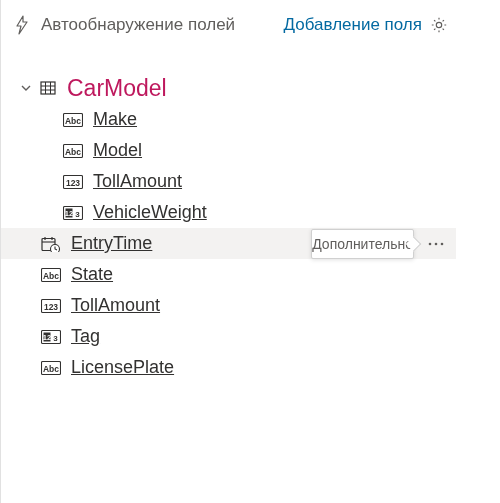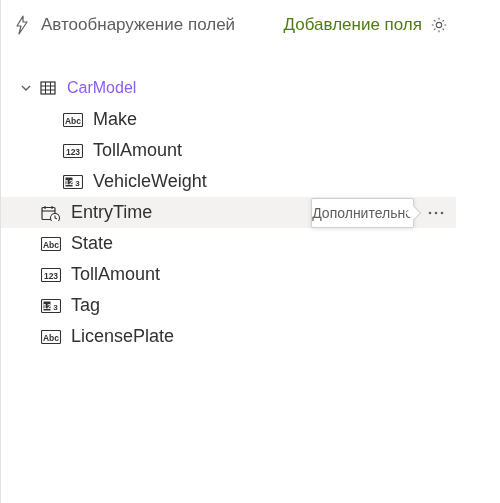--- a/index.html
+++ b/index.html
@@ -33,21 +33,21 @@
     width: 18px; height: 18px;
     display: inline-flex;
     align-items: center;
     justify-content: center;
     color: #605e5c;
   }
   .header .label-primary { flex: 0 0 auto; }
   .header .label-secondary {
     position: absolute;
     right: 34px;
-    color: #4d7c0f;
+    color: #0369a1;
   }
   .header .gear {
     position: absolute;
     right: 8px;
     top: 50%;
     transform: translateY(-50%);
   }
 
   .tree {
     padding-top: 22px;
@@ -67,22 +67,22 @@
     color:#605e5c;
   }
   .group-icon {
     width:18px;height:18px;
     display:inline-flex;align-items:center;justify-content:center;
     color:#323130;
     margin-left:2px;
     margin-right:6px;
   }
   .group-label {
-    font-size: 16px;
-    color:#8b5cf6;
+    font-size: 23px;
+    color:#be185d;
   }
   .field-row {
     display:flex;
     align-items:center;
     height:31px;
     padding-left: 62px;
     gap:10px;
     position:relative;
     user-select:none;
   }
@@ -93,20 +93,21 @@
     background:#f3f2f1;
     text-align:center;
   }
   .field-icon {
     width:20px;height:16px;
     display:inline-flex;align-items:center;justify-content:center;
   }
   .field-label {
     font-size:18px;
     color:#323130;
+    text-decoration:underline;
   }
   .more-dots {
     position:absolute;
     right:8px;
     top:50%;
     transform:translateY(-50%);
     width:24px;height:24px;
     display:inline-flex;align-items:center;justify-content:center;
     color:#605e5c;
   }
@@ -224,20 +225,28 @@
           <span class="field-icon">
             <svg width="20" height="16" viewBox="0 0 20 16">
               <use href="#i-abc"></use>
             </svg>
           </span>
           <span class="field-label">Make</span>
         </div>
         <div class="field-row">
           <span class="field-icon">
             <svg width="20" height="16" viewBox="0 0 20 16">
+              <use href="#i-abc"></use>
+            </svg>
+          </span>
+          <span class="field-label">Model</span>
+        </div>
+        <div class="field-row">
+          <span class="field-icon">
+            <svg width="20" height="16" viewBox="0 0 20 16">
               <use href="#i-num"></use>
             </svg>
           </span>
           <span class="field-label">TollAmount</span>
         </div>
         <div class="field-row">
           <span class="field-icon">
             <svg width="20" height="16" viewBox="0 0 20 16">
               <use href="#i-numkey"></use>
             </svg>

